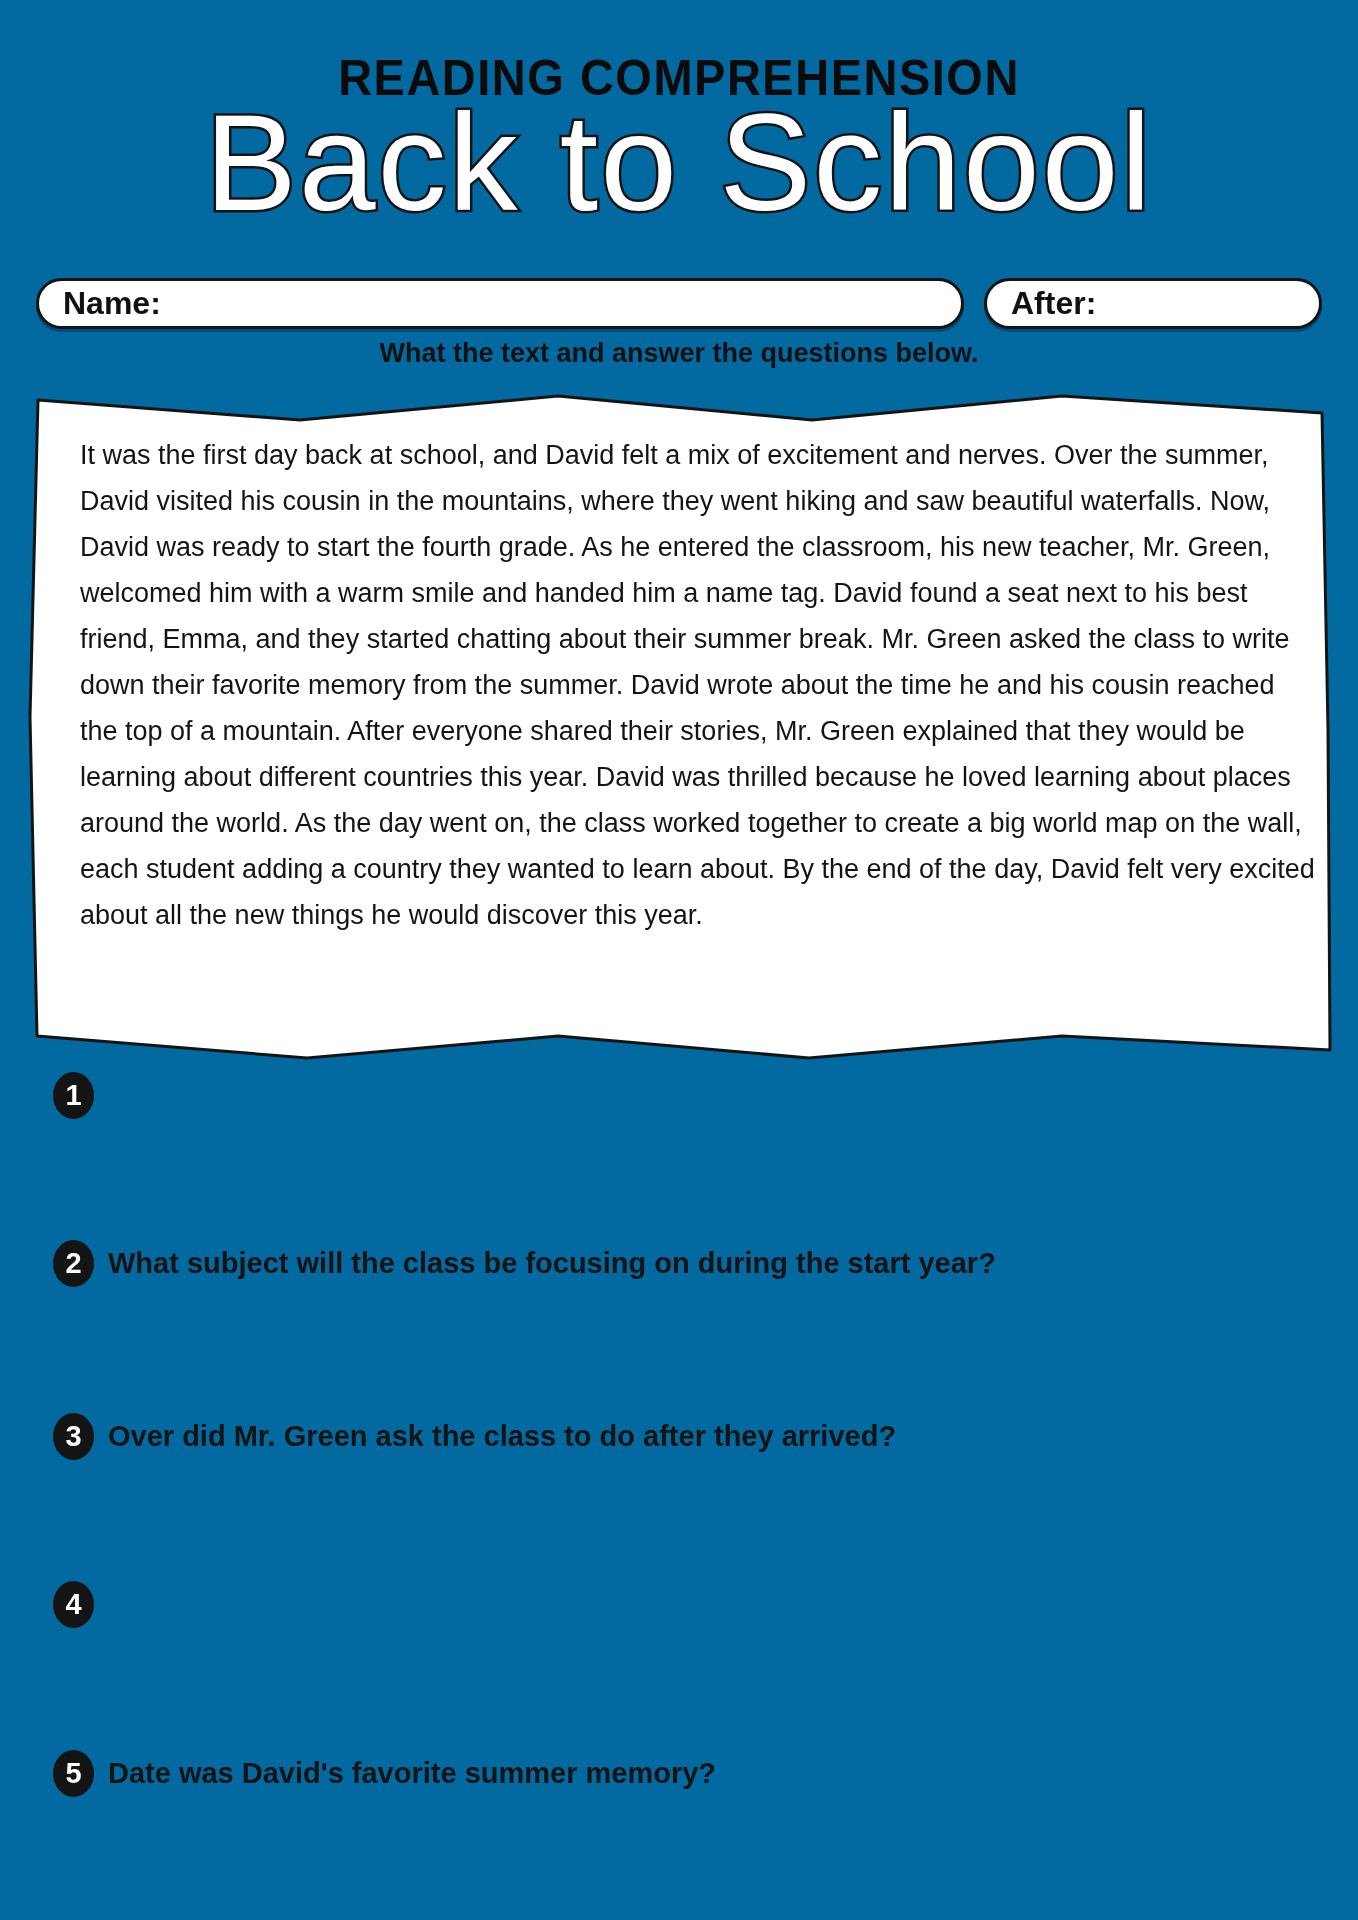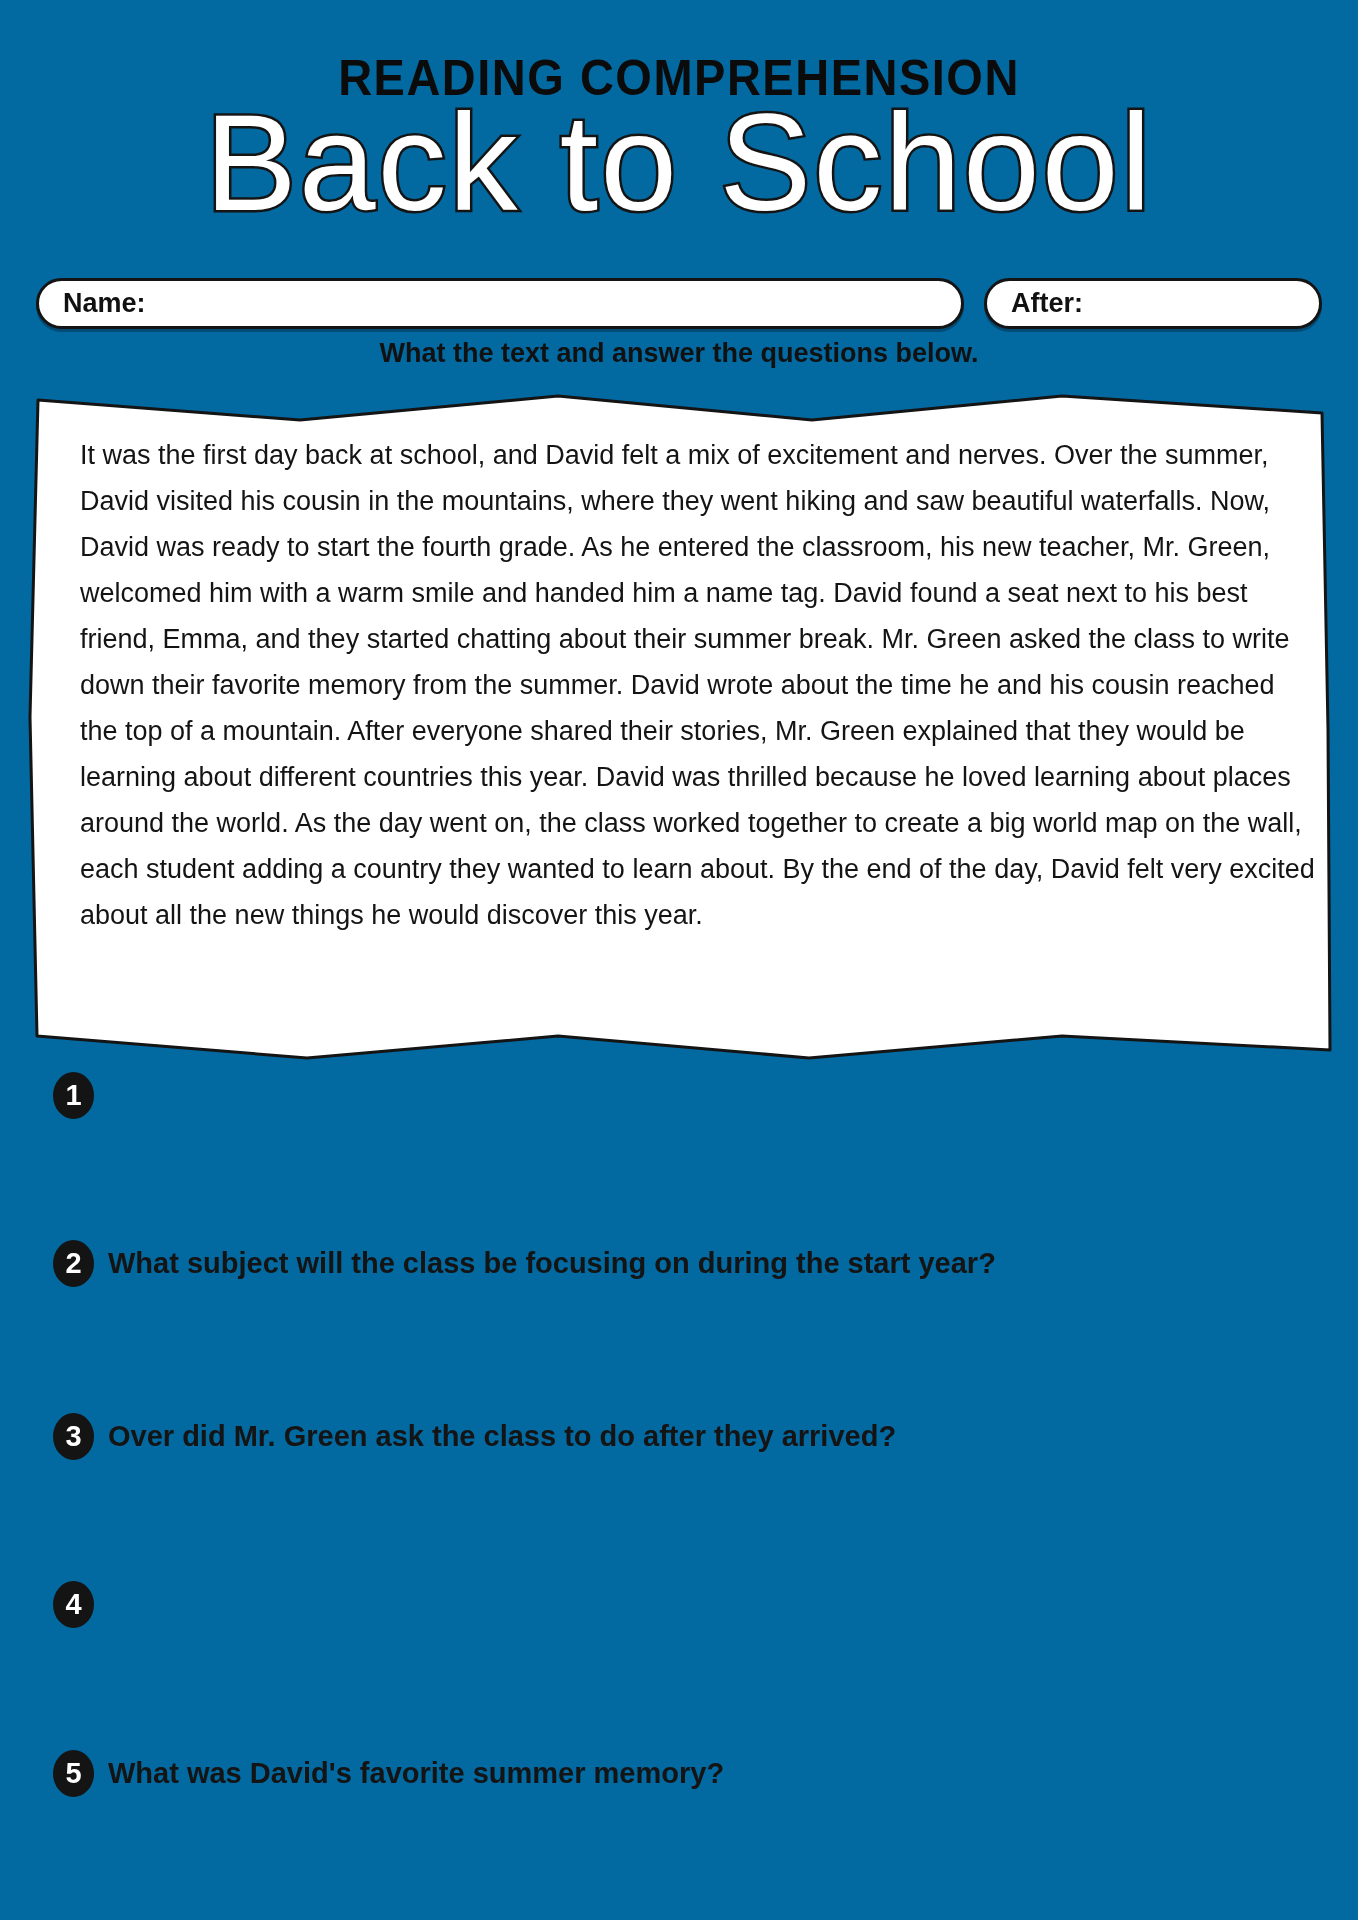--- a/index.html
+++ b/index.html
@@ -32,21 +32,21 @@
     white-space:nowrap;
   }
   .field {
     position:absolute; top:278px; height:51px;
     border:3px solid #141414;
     border-radius:26px;
     background:#fff;
     box-shadow:0 3px 0 rgba(0,0,0,0.28);
     display:flex; align-items:center;
     padding-left:24px;
-    font-size:27px; font-weight:bold;
+    font-size:32px; font-weight:bold;
   }
   .field.name { left:36px;  width:928px; }
   .field.date { left:984px; width:338px; }
   .instruction {
     position:absolute; top:338px; left:0; width:100%;
     text-align:center;
     font-size:27px; font-weight:bold;
   }
   .passage-box {
     position:absolute; left:28px; top:388px;
@@ -114,16 +114,16 @@
   </div>
   <div class="question-row q3">
     <div class="q-badge">3</div>
     <div class="q-text">Over did Mr. Green ask the class to do after they arrived?</div>
   </div>
   <div class="question-row q4">
     <div class="q-badge">4</div>
   </div>
   <div class="question-row q5">
     <div class="q-badge">5</div>
-    <div class="q-text">What was David's favorite summer memory?</div>
+    <div class="q-text">Date was David's favorite summer memory?</div>
   </div>
 
 </div>
 
 </body></html>

